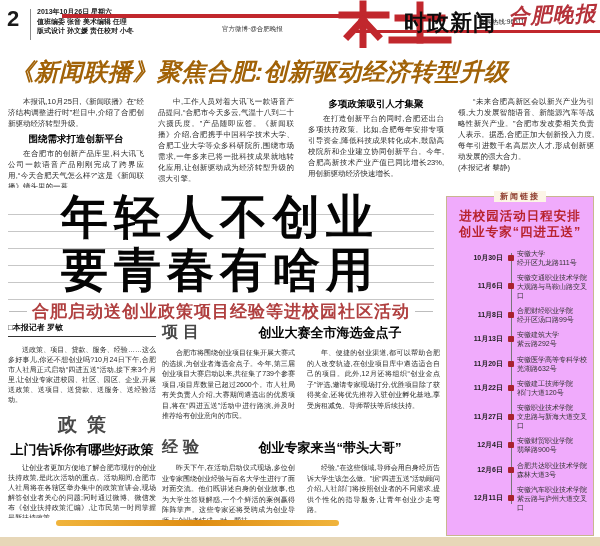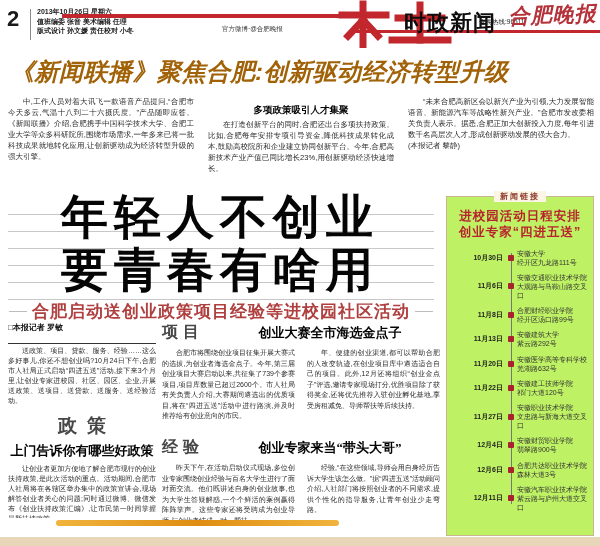--- a/index.html
+++ b/index.html
@@ -41,47 +41,47 @@
     background:repeating-linear-gradient(to bottom, transparent 0, transparent 16px, #c7c7c7 16px, #c7c7c7 17px); }
   .f-h1 { left:0; top:190px; width:440px; text-align:center; font-size:47px; line-height:53px;
     font-weight:900; letter-spacing:6px; color:#050505; }
   .f-h1.l2 { top:243px; }
   .f-sub { left:4px; top:300px; width:434px; display:flex; align-items:center;
     color:#b04040; font-size:17px; font-weight:bold; letter-spacing:1px; }
   .f-sub::before, .f-sub::after { content:""; flex:1; height:1px; background:#bdbdbd; margin:0 5px; }
 
   
   .sb { left:446px; top:196px; width:148px; height:340px; border:1px solid #c9b68f;
-    background:#bef264; }
+    background:#f0abfc; }
   .sb-tab { position:absolute; left:50%; top:-6px; transform:translateX(-50%);
     background:#fcf5e6; padding:0 6px; font-size:8px; font-weight:bold; color:#8d3b2c; letter-spacing:2px; white-space:nowrap; }
   .sb-title { margin-top:11px; text-align:center; color:#b8232e; font-weight:900;
     font-size:12.5px; line-height:16px; letter-spacing:1px; }
   .timeline { position:relative; margin:8px 3px 0 2px; }
   .timeline::before { content:""; position:absolute; left:62px; top:5px; bottom:8px; width:1px; background:#777; }
   .t-entry { position:relative; display:flex; align-items:center; margin-bottom:5.5px; min-height:19px; }
   .t-date { width:54px; flex-shrink:0; text-align:right; font-size:7px; font-weight:bold; color:#1d1d1d; }
   .t-dot { position:absolute; left:59px; top:50%; transform:translateY(-50%);
     width:6px; height:6px; background:#a8232e; border-radius:1px; }
   .t-info { margin-left:14px; font-size:7px; line-height:9px; color:#333; }
 
   
   .b-left { left:8px; top:322px; width:148px; height:196px; overflow:hidden; }
   .b-byline { font-size:8px; font-weight:bold; color:#111; border-bottom:1.5px solid #333;
-    padding-bottom:10px; margin-bottom:2px; }
+    padding-bottom:3px; margin-bottom:8px; }
   .b-lead, .b-body { font-size:7px; line-height:10px; text-align:justify; color:#2a2a2a; text-indent:14px; }
   .b-label { text-align:center; font-size:19px; font-weight:900; color:#474747;
     letter-spacing:10px; padding-left:10px; margin:7px 0 3px; }
   .b-head { text-align:center; font-size:13px; font-weight:900; color:#050505; margin-bottom:4px; }
 
   
   .b-mid { left:162px; top:322px; width:278px; }
   .bm-row { display:flex; align-items:center; margin-bottom:5px; }
   .bm-label { font-size:16px; font-weight:900; color:#474747; letter-spacing:5px; width:58px; flex-shrink:0; }
-  .bm-head { flex:1; text-align:center; font-size:13px; font-weight:900; color:#050505;font-family:Liberation Serif, serif; }
+  .bm-head { flex:1; text-align:center; font-size:13px; font-weight:900; color:#050505; }
   .bm-cols { display:flex; gap:12px; overflow:hidden; margin-bottom:7px; }
   .bm-cols.h1 { height:82px; }
   .bm-cols.h2 { height:64px; }
   .bm-col { flex:1; font-size:7px; line-height:10.5px; text-align:justify; color:#2a2a2a; text-indent:14px; }
 
   .orange-bar { left:56px; top:520px; width:283px; height:6px; border-radius:3px;
     background:linear-gradient(90deg,#f0b43c,#df8d12 50%,#f0b43c); }
   .bottom-strip { left:0; top:537px; width:600px; height:9px; background:#e7d7b8; }
 </style>
 </head>
@@ -110,24 +110,29 @@
       <line x1="56" y1="40" x2="112" y2="40"></line>
     </g>
   </svg>
   <div class="abs h-title">时政新闻</div>
   <div class="abs h-hotline">合晚热线:96511</div>
   <div class="abs h-masthead">合肥晚报</div>
 
   <div class="abs ts-headline">《新闻联播》聚焦合肥:创新驱动经济转型升级</div>
   <div class="abs ts-cols">
     <div class="ts-col">
+      <p>本报讯,10月25日,《新闻联播》在“经济结构调整进行时”栏目中,介绍了合肥创新驱动经济转型升级。</p>
+      <div class="ts-sub">围绕需求打造创新平台</div>
+      <p>在合肥市的创新产品库里,科大讯飞公司一款语音产品刚刚完成了跨界应用,“今天合肥天气怎么样?”这是《新闻联播》镜头里的一幕。</p>
+    </div>
+    <div class="ts-col">
       <p>中,工作人员对着大讯飞一款语音产品提问,“合肥市今天多云,气温十八到二十六摄氏度。”产品随即应答。《新闻联播》介绍,合肥携手中国科学技术大学、合肥工业大学等众多科研院所,围绕市场需求,一年多来已将一批科技成果就地转化应用,让创新驱动成为经济转型升级的强大引擎。</p>
     </div>
     <div class="ts-col">
-      <div class="ts-sub" style="margin-top:8px">多项政策吸引人才集聚</div>
+      <div class="ts-sub" style="margin-top:2px">多项政策吸引人才集聚</div>
       <p>在打造创新平台的同时,合肥还出台多项扶持政策。比如,合肥每年安排专项引导资金,降低科技成果转化成本,鼓励高校院所和企业建立协同创新平台。今年,合肥高新技术产业产值已同比增长23%,用创新驱动经济快速增长。</p>
     </div>
     <div class="ts-col">
       <p>“未来合肥高新区会以新兴产业为引领,大力发展智能语音、新能源汽车等战略性新兴产业。”合肥市发改委相关负责人表示。据悉,合肥正加大创新投入力度,每年引进数千名高层次人才,形成创新驱动发展的强大合力。</p>
       <div class="ts-byline">(本报记者 黎静)</div>
     </div>
   </div>
 
   <div class="abs f-lines"></div>
   <div class="abs f-h1">年轻人不创业</div>

